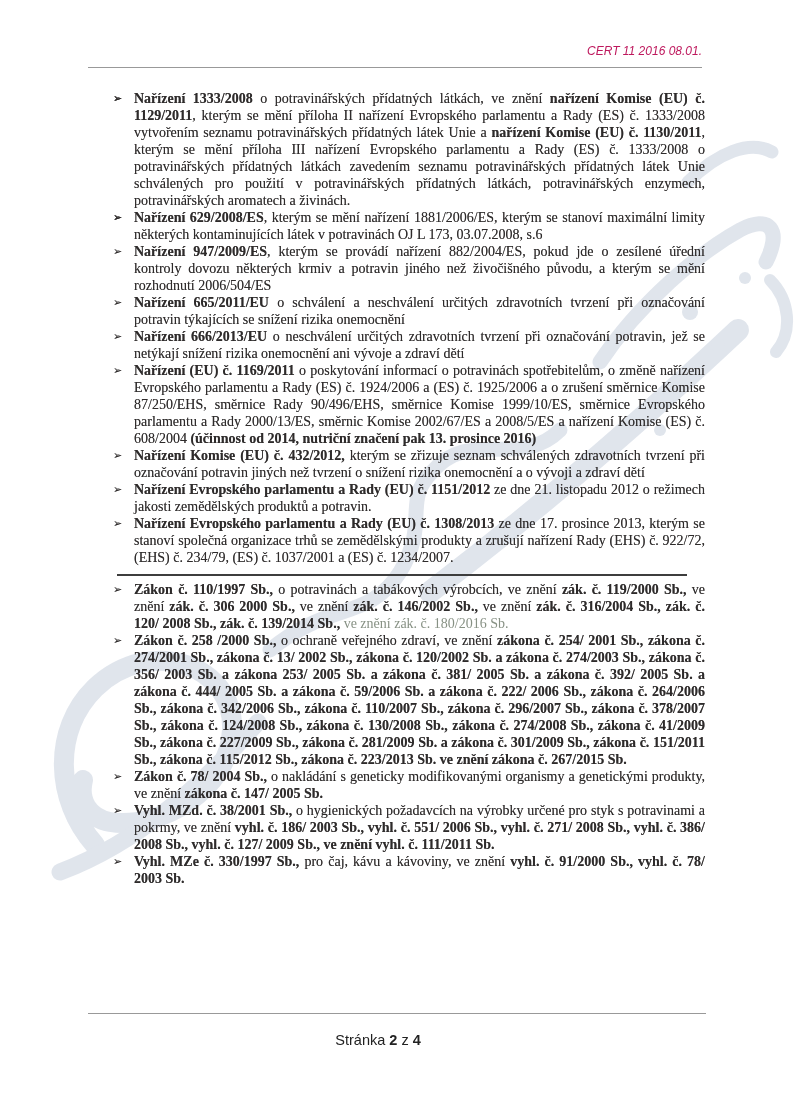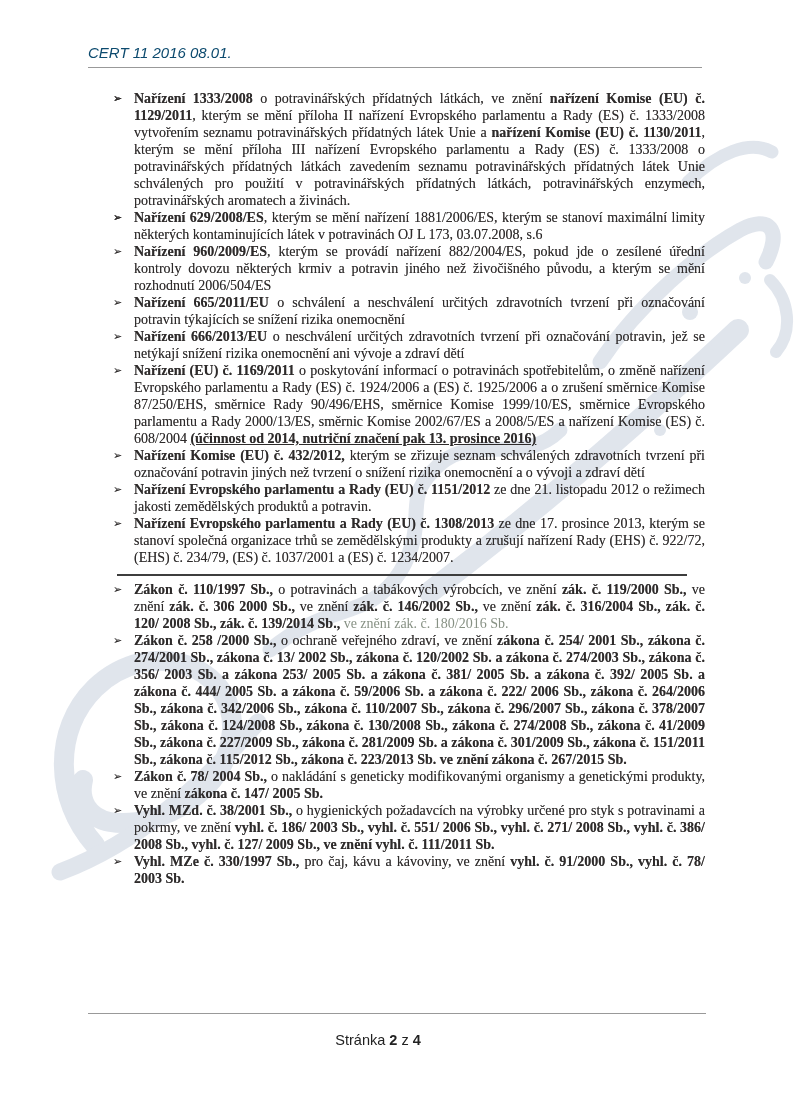--- a/index.html
+++ b/index.html
@@ -12,40 +12,40 @@
   html,body{margin:0;padding:0;}
   body{
     width:800px;height:1100px;position:relative;overflow:hidden;
     background:#ffffff;
     font-family:"Liberation Serif",serif;
     color:var(--text);
   }
   .watermark{position:absolute;left:0;top:0;width:800px;height:1100px;z-index:0;}
   .header{
     position:absolute;top:44px;left:88px;width:614px;z-index:1;
-    text-align:left;
+    text-align:right;
     font-family:"Liberation Sans",sans-serif;
-    font-style:italic;font-size:15px;color:#0c4a6e;
+    font-style:italic;font-size:12px;color:#be185d;
   }
   .header-rule{
     position:absolute;top:67px;left:88px;width:614px;height:0;
     border-top:1px solid var(--rule-light);z-index:1;
   }
   .content{
     position:absolute;top:90px;left:113px;width:592px;z-index:1;
     font-size:14px;line-height:17px;text-align:justify;
     text-shadow:0 0 0.4px rgba(46,43,43,0.55);
   }
   .item{position:relative;padding-left:21px;}
   .bullet{
     position:absolute;left:0;top:0;
     font-family:"DejaVu Sans",sans-serif;font-size:11px;line-height:17px;
   }
   .itext .b{font-weight:bold;}
-  .itext .u{text-decoration:underline;margin-top:25px;}
+  .itext .u{margin-top:25px;}
   .itext .light{color:var(--light);text-shadow:none;}
   .divider{
     border:none;margin:8px 0 5px 4px;width:570px;height:0;
     border-top:2px solid var(--rule-dark);
   }
   .footer-rule{
     position:absolute;top:1013px;left:88px;width:618px;height:0;
     border-top:1px solid var(--rule-light);z-index:1;
   }
   .footer{
@@ -76,21 +76,21 @@
 
 <div class="header">CERT 11 2016 08.01.</div>
 <div class="header-rule"></div>
 
 <div class="content">
   <div>
       <div class="item"><span class="bullet">➢</span></div>
       <div class="item"><span class="bullet">➢</span><span class="itext"><span class="b">Nařízení 1333/2008</span><span> o potravinářských přídatných látkách, ve znění </span><span class="b">nařízení Komise (EU) č. 1129/2011</span><span>, kterým se mění příloha II nařízení Evropského parlamentu a Rady (ES) č. 1333/2008 vytvořením seznamu potravinářských přídatných látek Unie a </span><span class="b">nařízení Komise (EU) č. 1130/2011</span><span>, kterým se mění příloha III nařízení Evropského parlamentu a Rady (ES) č. 1333/2008 o potravinářských přídatných látkách zavedením seznamu potravinářských přídatných látek Unie schválených pro použití v potravinářských přídatných látkách, potravinářských enzymech, potravinářských aromatech a živinách.</span></span></div>
       <div class="item"><span class="bullet">➢</span></div>
       <div class="item"><span class="bullet">➢</span><span class="itext"><span class="b">Nařízení 629/2008/ES</span><span>, kterým se mění nařízení 1881/2006/ES, kterým se stanoví maximální limity některých kontaminujících látek v potravinách  OJ L 173, 03.07.2008, s.6</span></span></div>
-      <div class="item"><span class="bullet">➢</span><span class="itext"><span class="b">Nařízení 960/2009/ES</span><span>, kterým se provádí nařízení  882/2004/ES, pokud jde o zesílené úřední kontroly dovozu některých krmiv a potravin jiného než živočišného původu, a kterým se mění rozhodnutí 2006/504/ES</span></span></div>
+      <div class="item"><span class="bullet">➢</span><span class="itext"><span class="b">Nařízení 947/2009/ES</span><span>, kterým se provádí nařízení  882/2004/ES, pokud jde o zesílené úřední kontroly dovozu některých krmiv a potravin jiného než živočišného původu, a kterým se mění rozhodnutí 2006/504/ES</span></span></div>
       <div class="item"><span class="bullet">➢</span><span class="itext"><span class="b">Nařízení 665/2011/EU</span><span> o schválení a neschválení určitých zdravotních tvrzení při označování potravin týkajících se snížení rizika onemocnění</span></span></div>
       <div class="item"><span class="bullet">➢</span><span class="itext"><span class="b">Nařízení 666/2013/EU</span><span> o neschválení určitých zdravotních tvrzení při označování potravin, jež se netýkají snížení rizika onemocnění ani vývoje a zdraví dětí</span></span></div>
       <div class="item"><span class="bullet">➢</span><span class="itext"><span class="b">Nařízení (EU) č. 1169/2011</span><span>  o poskytování informací o potravinách spotřebitelům, o změně nařízení Evropského parlamentu a Rady (ES) č. 1924/2006 a (ES) č. 1925/2006 a o zrušení směrnice Komise 87/250/EHS, směrnice Rady 90/496/EHS, směrnice Komise 1999/10/ES, směrnice Evropského parlamentu a Rady 2000/13/ES, směrnic Komise 2002/67/ES a 2008/5/ES a nařízení Komise (ES) č. 608/2004 </span><span class="b u">(účinnost od 2014, nutriční značení pak 13. prosince 2016)</span></span></div>
       <div class="item"><span class="bullet">➢</span><span class="itext"><span class="b">Nařízení Komise (EU) č. 432/2012,</span><span> kterým se zřizuje seznam schválených zdravotních tvrzení při označování potravin jiných než tvrzení o snížení rizika onemocnění a o vývoji a zdraví dětí</span></span></div>
       <div class="item"><span class="bullet">➢</span><span class="itext"><span class="b">Nařízení Evropského parlamentu a Rady (EU) č. 1151/2012</span><span> ze dne 21. listopadu 2012 o režimech jakosti zemědělských produktů a potravin.</span></span></div>
       <div class="item"><span class="bullet">➢</span><span class="itext"><span class="b">Nařízení Evropského parlamentu a Rady (EU) č. 1308/2013</span><span> ze dne 17. prosince 2013, kterým se stanoví společná organizace trhů se zemědělskými produkty a zrušují nařízení Rady (EHS) č. 922/72, (EHS) č. 234/79, (ES) č. 1037/2001 a (ES) č. 1234/2007.</span></span></div>
     </div>
   <hr class="divider">
   <div>
       <div class="item"><span class="bullet">➢</span><span class="itext"><span class="b">Zákon č. 110/1997 Sb.,</span><span> o potravinách a tabákových výrobcích, ve znění </span><span class="b">zák. č. 119/2000 Sb.,</span><span> ve znění </span><span class="b">zák. č. 306 2000 Sb.,</span><span> ve znění </span><span class="b">zák. č. 146/2002 Sb.,</span><span> ve znění </span><span class="b">zák. č. 316/2004 Sb., zák. č. 120/ 2008 Sb., zák. č. 139/2014 Sb.,</span><span class="light"> ve znění zák. č. 180/2016 Sb.</span></span></div>

